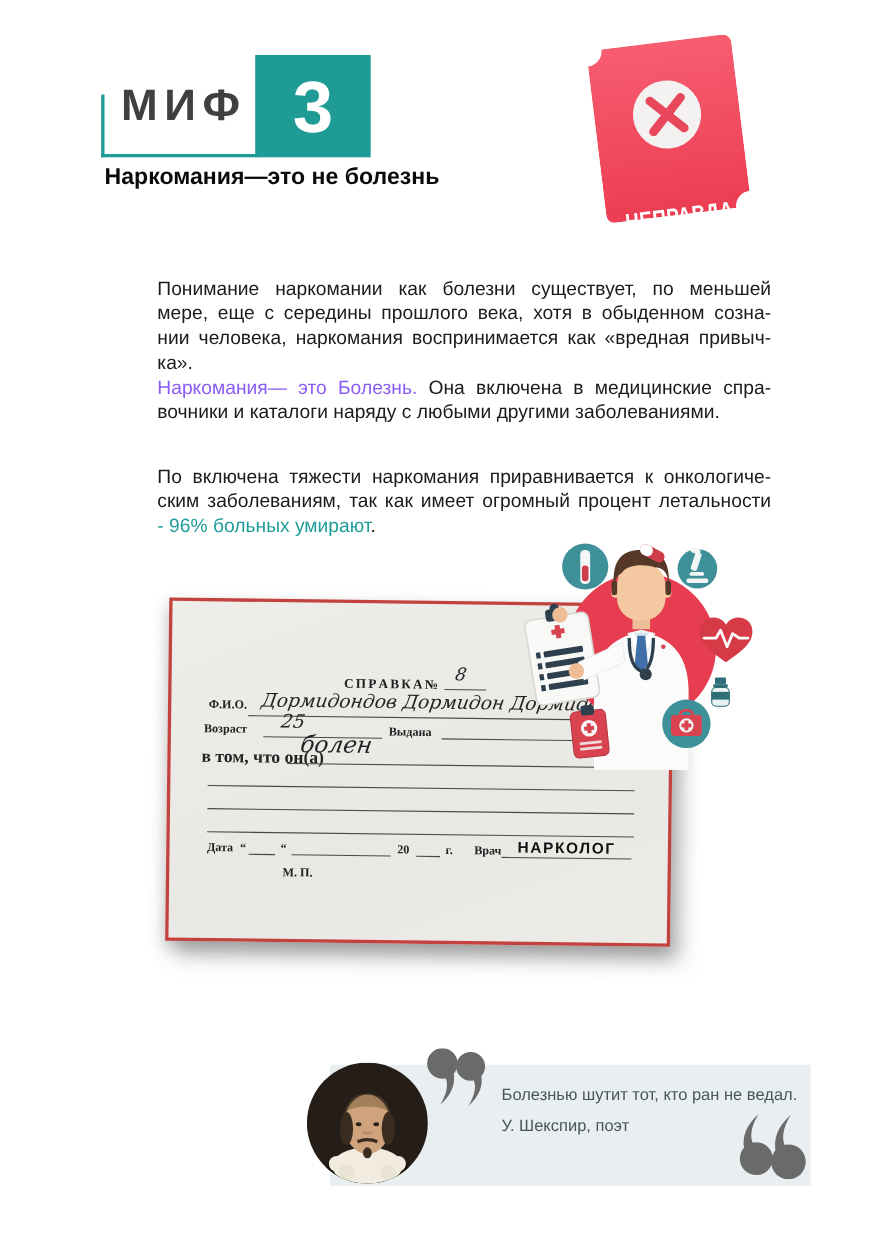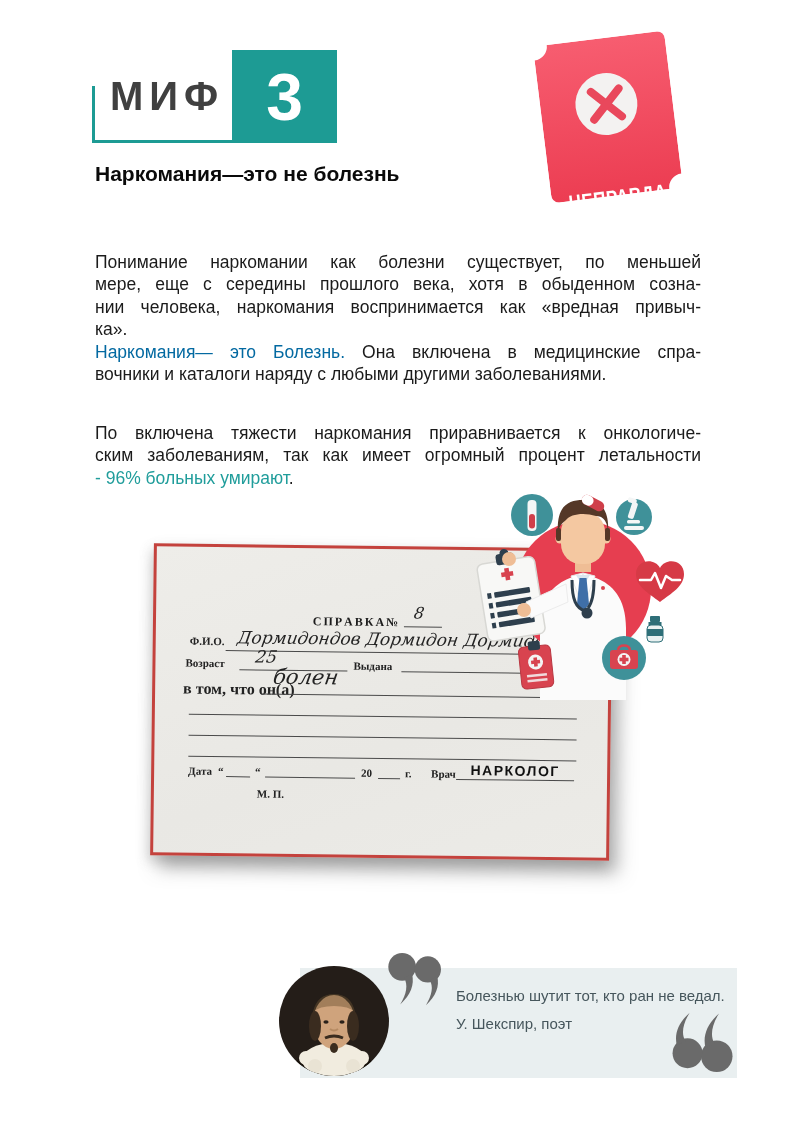--- a/index.html
+++ b/index.html
@@ -15,25 +15,25 @@
               display:flex;align-items:center;justify-content:center;}
   .mif-number{color:#ffffff;font-size:66px;font-weight:bold;line-height:1;}
 
   
   .stamp{position:absolute;left:542px;top:38px;width:132px;height:158px;transform:rotate(-7deg);}
   .stamp svg{position:absolute;left:0;top:0;}
   .stamp-text{position:absolute;left:0;top:148px;width:132px;text-align:center;color:#ffffff;
               font-weight:bold;font-size:21px;transform:scaleX(.82);letter-spacing:.5px;}
 
   
-  .title{position:absolute;left:95px;top:162px;font-size:21px;font-weight:bold;color:#0a0a0a;}
+  .title{position:absolute;left:95px;top:149px;font-size:21px;font-weight:bold;color:#0a0a0a;}
   .para{position:absolute;left:95px;width:606px;font-size:17.5px;color:#1b1b1b;}
-  .pline{height:22.4px;line-height:22.4px;text-align:justify;text-align-last:justify;white-space:nowrap;}
+  .pline{height:22.4px;line-height:22.4px;text-align:justify;text-align-last:justify;white-space:nowrap;margin-left:48px;}
   .pline.last{text-align:left;text-align-last:left;}
-  .red{color:#0369a1;}
+  .red{color:#8b5cf6;}
   .teal{color:#209d9b;text-align:center;}
 
   
   .cert{position:absolute;left:152px;top:546px;width:453px;height:306px;background:#ecebe8;
         border:3px solid #c4423d;transform:rotate(.7deg);
         box-shadow:8px 12px 18px rgba(95,95,95,.5),-3px 6px 12px rgba(120,120,120,.25);
         background-image:linear-gradient(160deg,#eeede9 0%,#e9e8e4 60%,#ecebe7 100%);z-index:1;}
   .cert .lbl{position:absolute;font-family:Liberation Serif, serif;font-weight:bold;
              font-size:11px;color:#222;}
   .cert .rule{position:absolute;border-bottom:1.2px solid #4a4a4a;height:0;}

